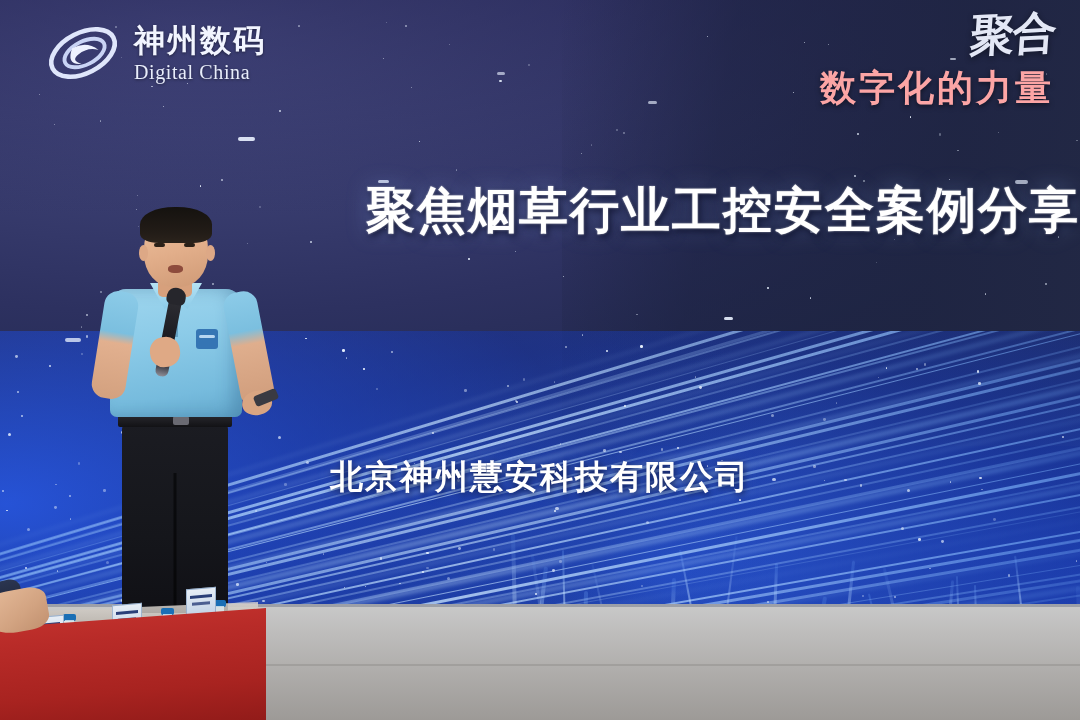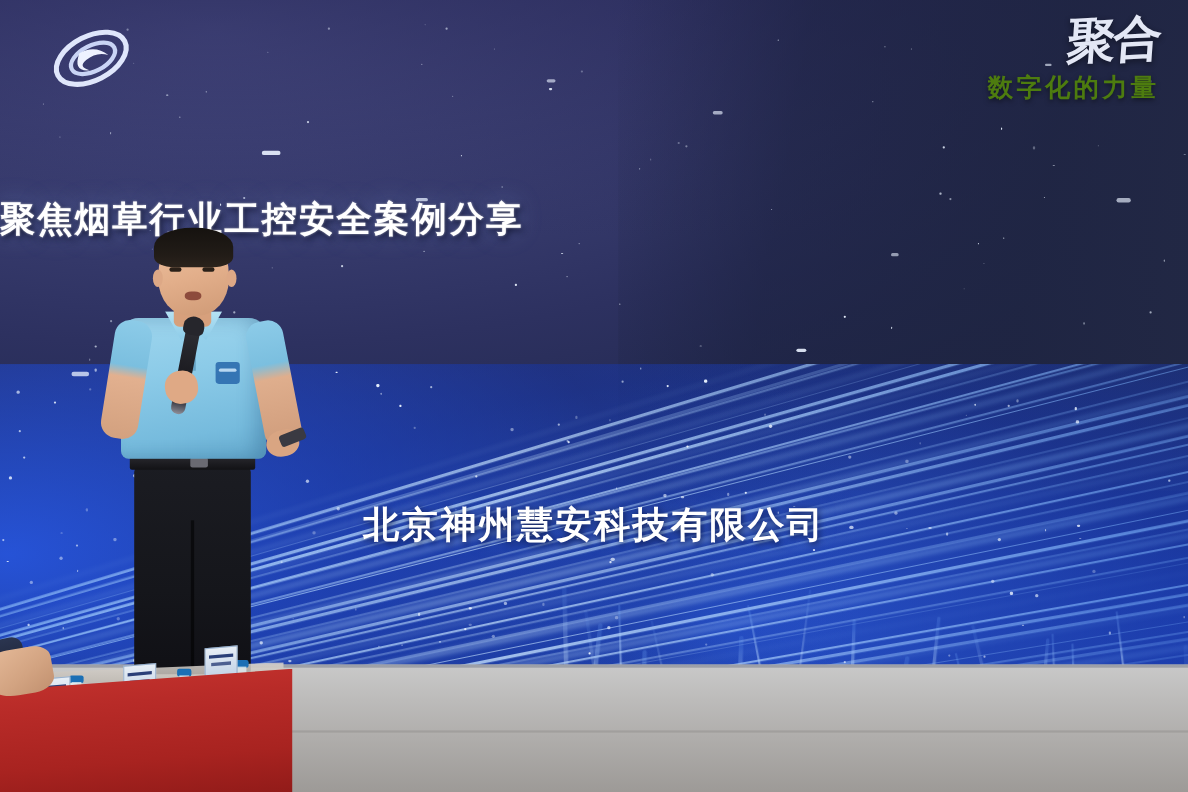--- a/index.html
+++ b/index.html
@@ -64,27 +64,27 @@
   .dc-text{display:flex;flex-direction:column;line-height:1;}
   .dc-cn{font-size:31px;font-weight:700;color:#f2f5ff;letter-spacing:2px;text-shadow:0 1px 3px rgba(0,0,0,.45);}
   .dc-en{font-size:20px;font-weight:400;color:#e8edfb;letter-spacing:.6px;margin-top:6px;
          font-family:"Liberation Serif","DejaVu Serif",serif;text-shadow:0 1px 3px rgba(0,0,0,.45);}
 
   .logo-right{position:absolute;right:26px;top:18px;text-align:right;}
   .jh-cal{font-size:44px;font-weight:700;color:#eef2ff;line-height:.96;letter-spacing:-2px;
           font-family:"Liberation Serif","DejaVu Serif",serif;
           transform:skewX(-7deg) rotate(-3deg);
           text-shadow:0 2px 6px rgba(0,0,0,.5);opacity:.95;}
-  .jh-sub{font-size:23px;font-weight:700;color:#4d7c0f;letter-spacing:3px;margin-top:4px;
+  .jh-sub{font-size:36px;font-weight:700;color:#fca5a5;letter-spacing:3px;margin-top:4px;
           text-shadow:0 2px 5px rgba(0,0,0,.5);}
 
   
   .slide-title{
-    position:absolute;left:0;right:0;top:178px;text-align:left;
-    font-size:32px;font-weight:700;color:#ffffff;letter-spacing:2px;
+    position:absolute;left:0;right:0;top:178px;text-align:right;
+    font-size:49px;font-weight:700;color:#ffffff;letter-spacing:2px;
     text-shadow:0 0 2px rgba(255,255,255,.6), 2px 3px 7px rgba(8,10,35,.85), 0 0 22px rgba(150,185,255,.35);
   }
   .slide-date{
     position:absolute;left:0;right:0;top:350px;text-align:center;
     font-size:30px;font-weight:700;color:#f6f8ff;letter-spacing:1px;
     text-shadow:1px 2px 6px rgba(8,10,35,.8);
   }
   .slide-company{
     position:absolute;left:0;right:0;top:455px;text-align:center;
     font-size:33px;font-weight:700;color:#ffffff;letter-spacing:2px;
@@ -530,20 +530,24 @@
         <div class="streak" style="left: 67%; top: 44%; width: 9px; height: 3px; opacity: 0.9;"></div>
       </div>
   </div>
 
   <div class="logo-left">
     <svg class="dc-mark" viewBox="0 0 100 80">
       <ellipse cx="50" cy="40" rx="44" ry="26" fill="none" stroke="#dfe6fb" stroke-width="6" transform="rotate(-27 50 40)"></ellipse>
       <ellipse cx="52" cy="40" rx="28" ry="15" fill="none" stroke="#c9d4f5" stroke-width="5" transform="rotate(-27 52 40)"></ellipse>
       <path d="M36 34 q18 -10 34 2 q-14 -4 -26 6 q-10 8 4 12 q-20 2 -12 -20 z" fill="#eef2ff"></path>
     </svg>
+    <div class="dc-text">
+      <span class="dc-cn">神州数码</span>
+      <span class="dc-en">Digital China</span>
+    </div>
   </div>
 
   <div class="logo-right">
     <div class="jh-cal">聚合</div>
     <div class="jh-sub">数字化的力量</div>
   </div>
 
   <div class="slide-title">聚焦烟草行业工控安全案例分享</div>
   <div class="slide-company">北京神州慧安科技有限公司</div>
 

